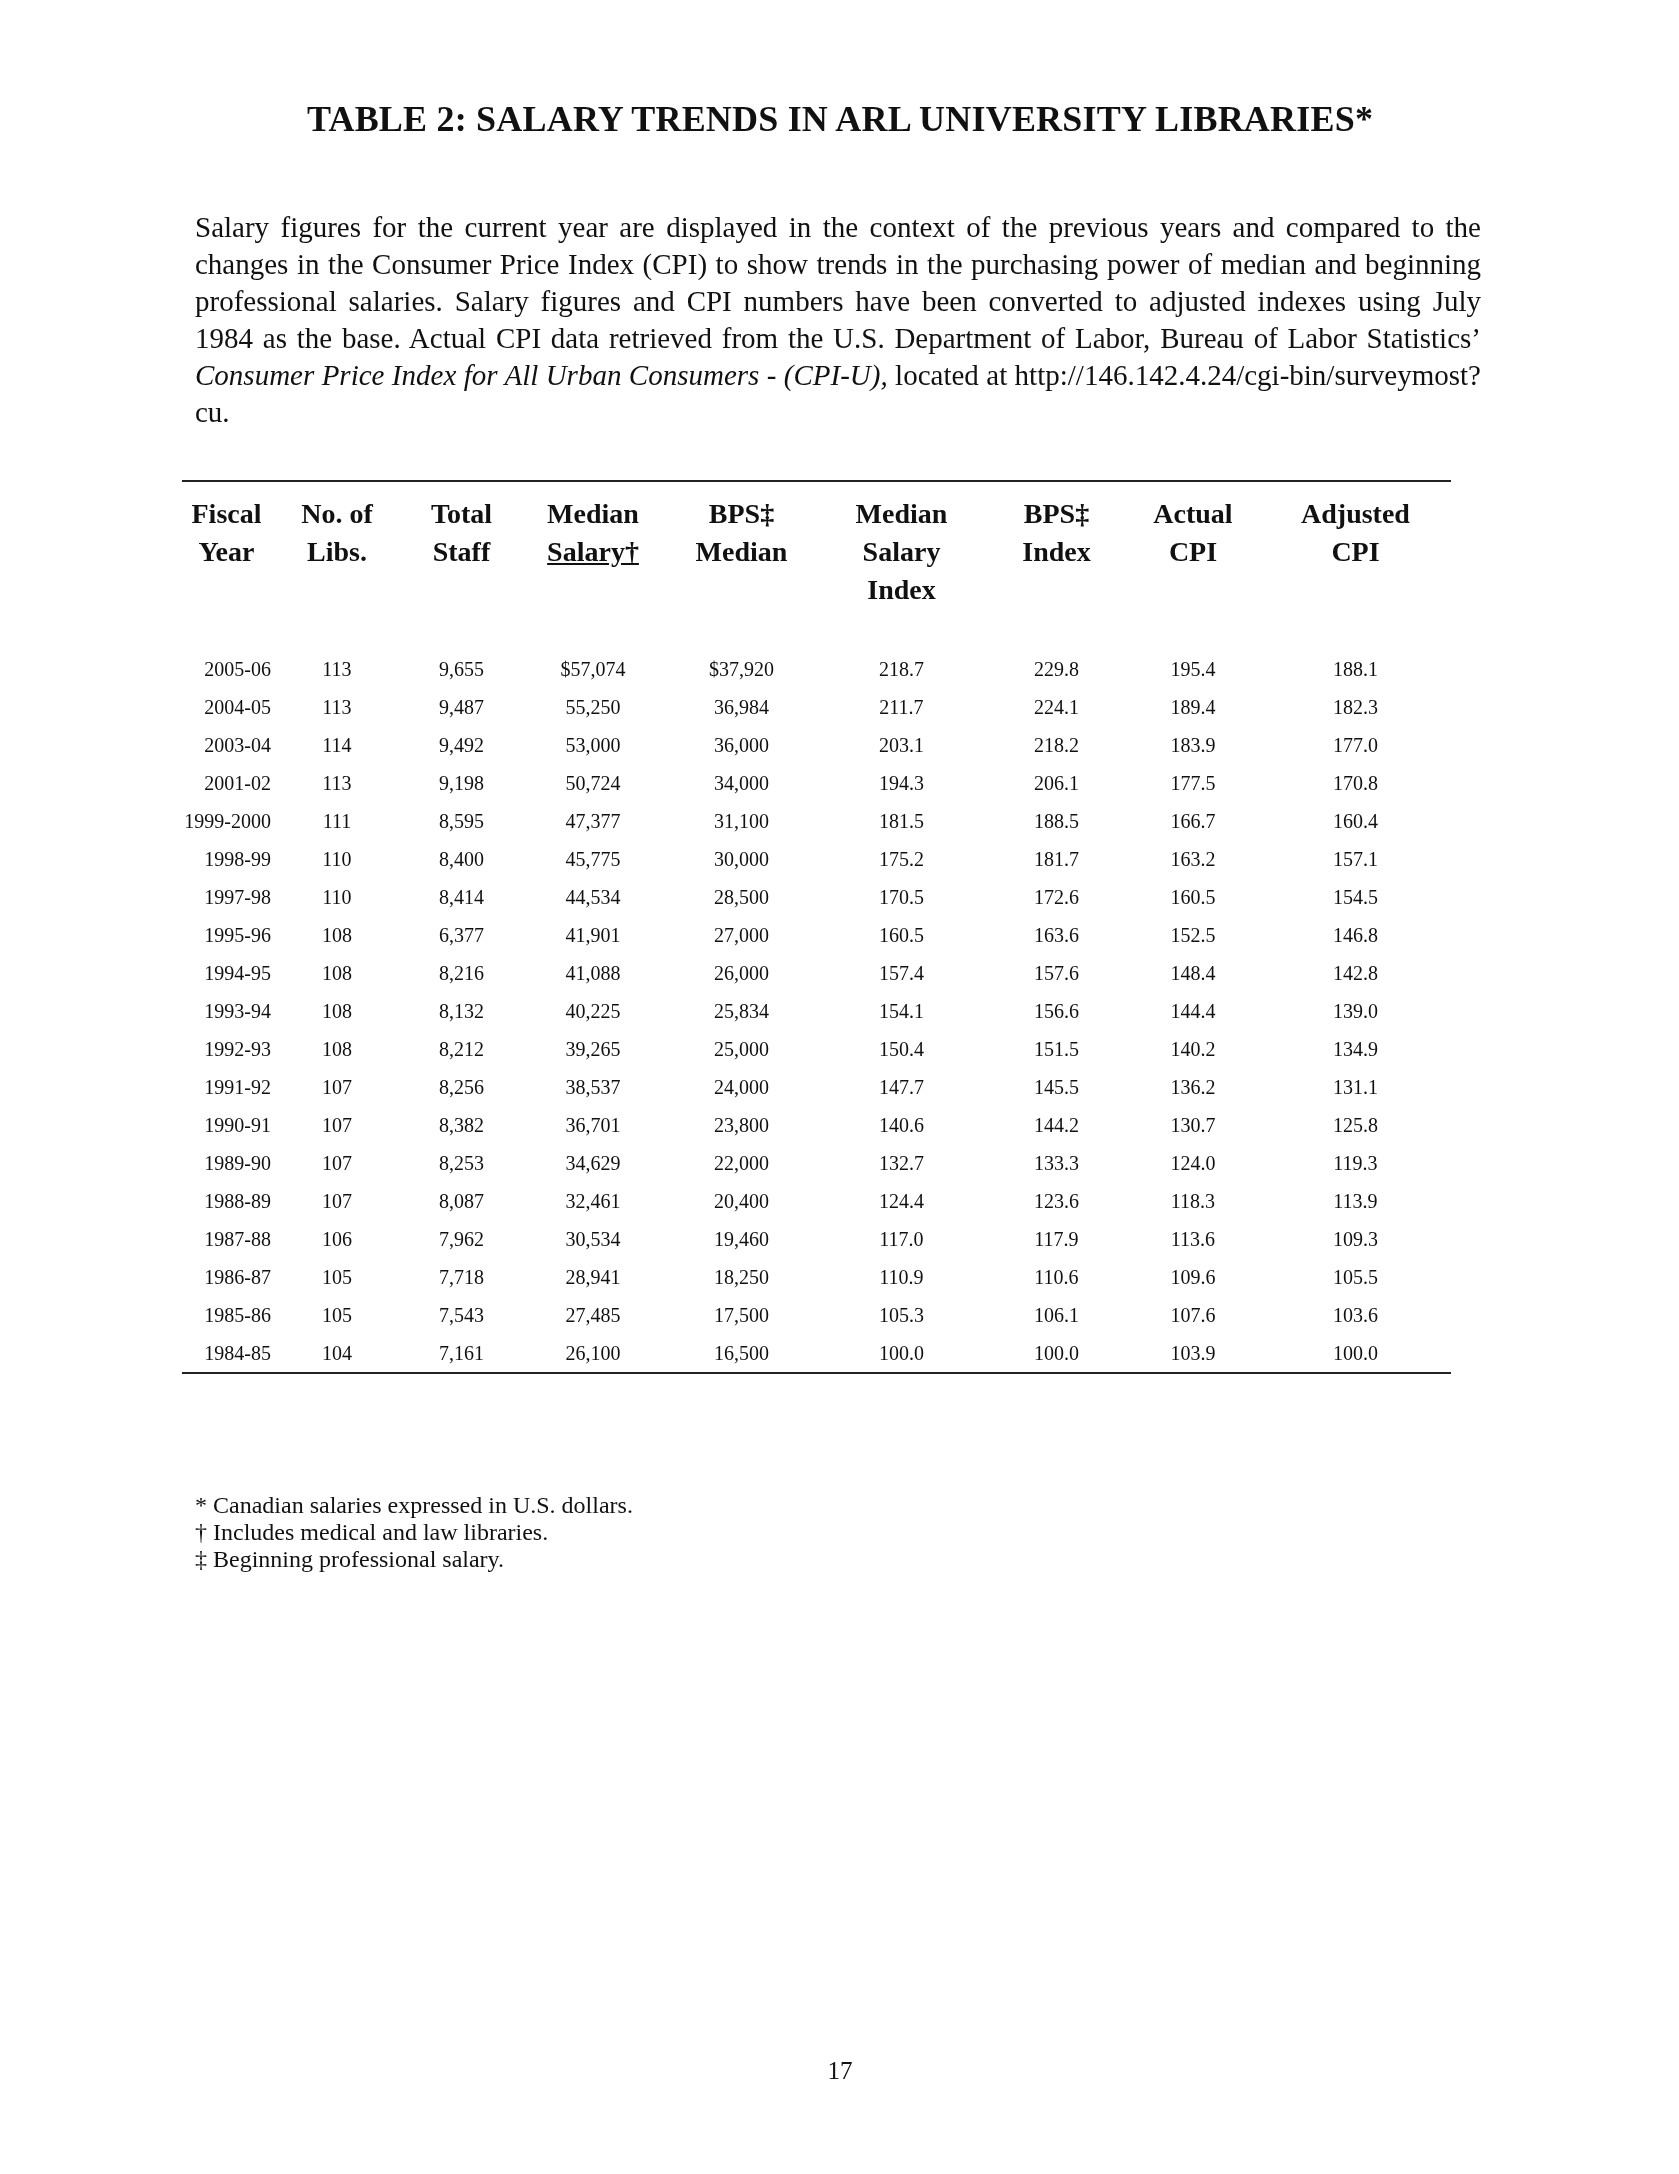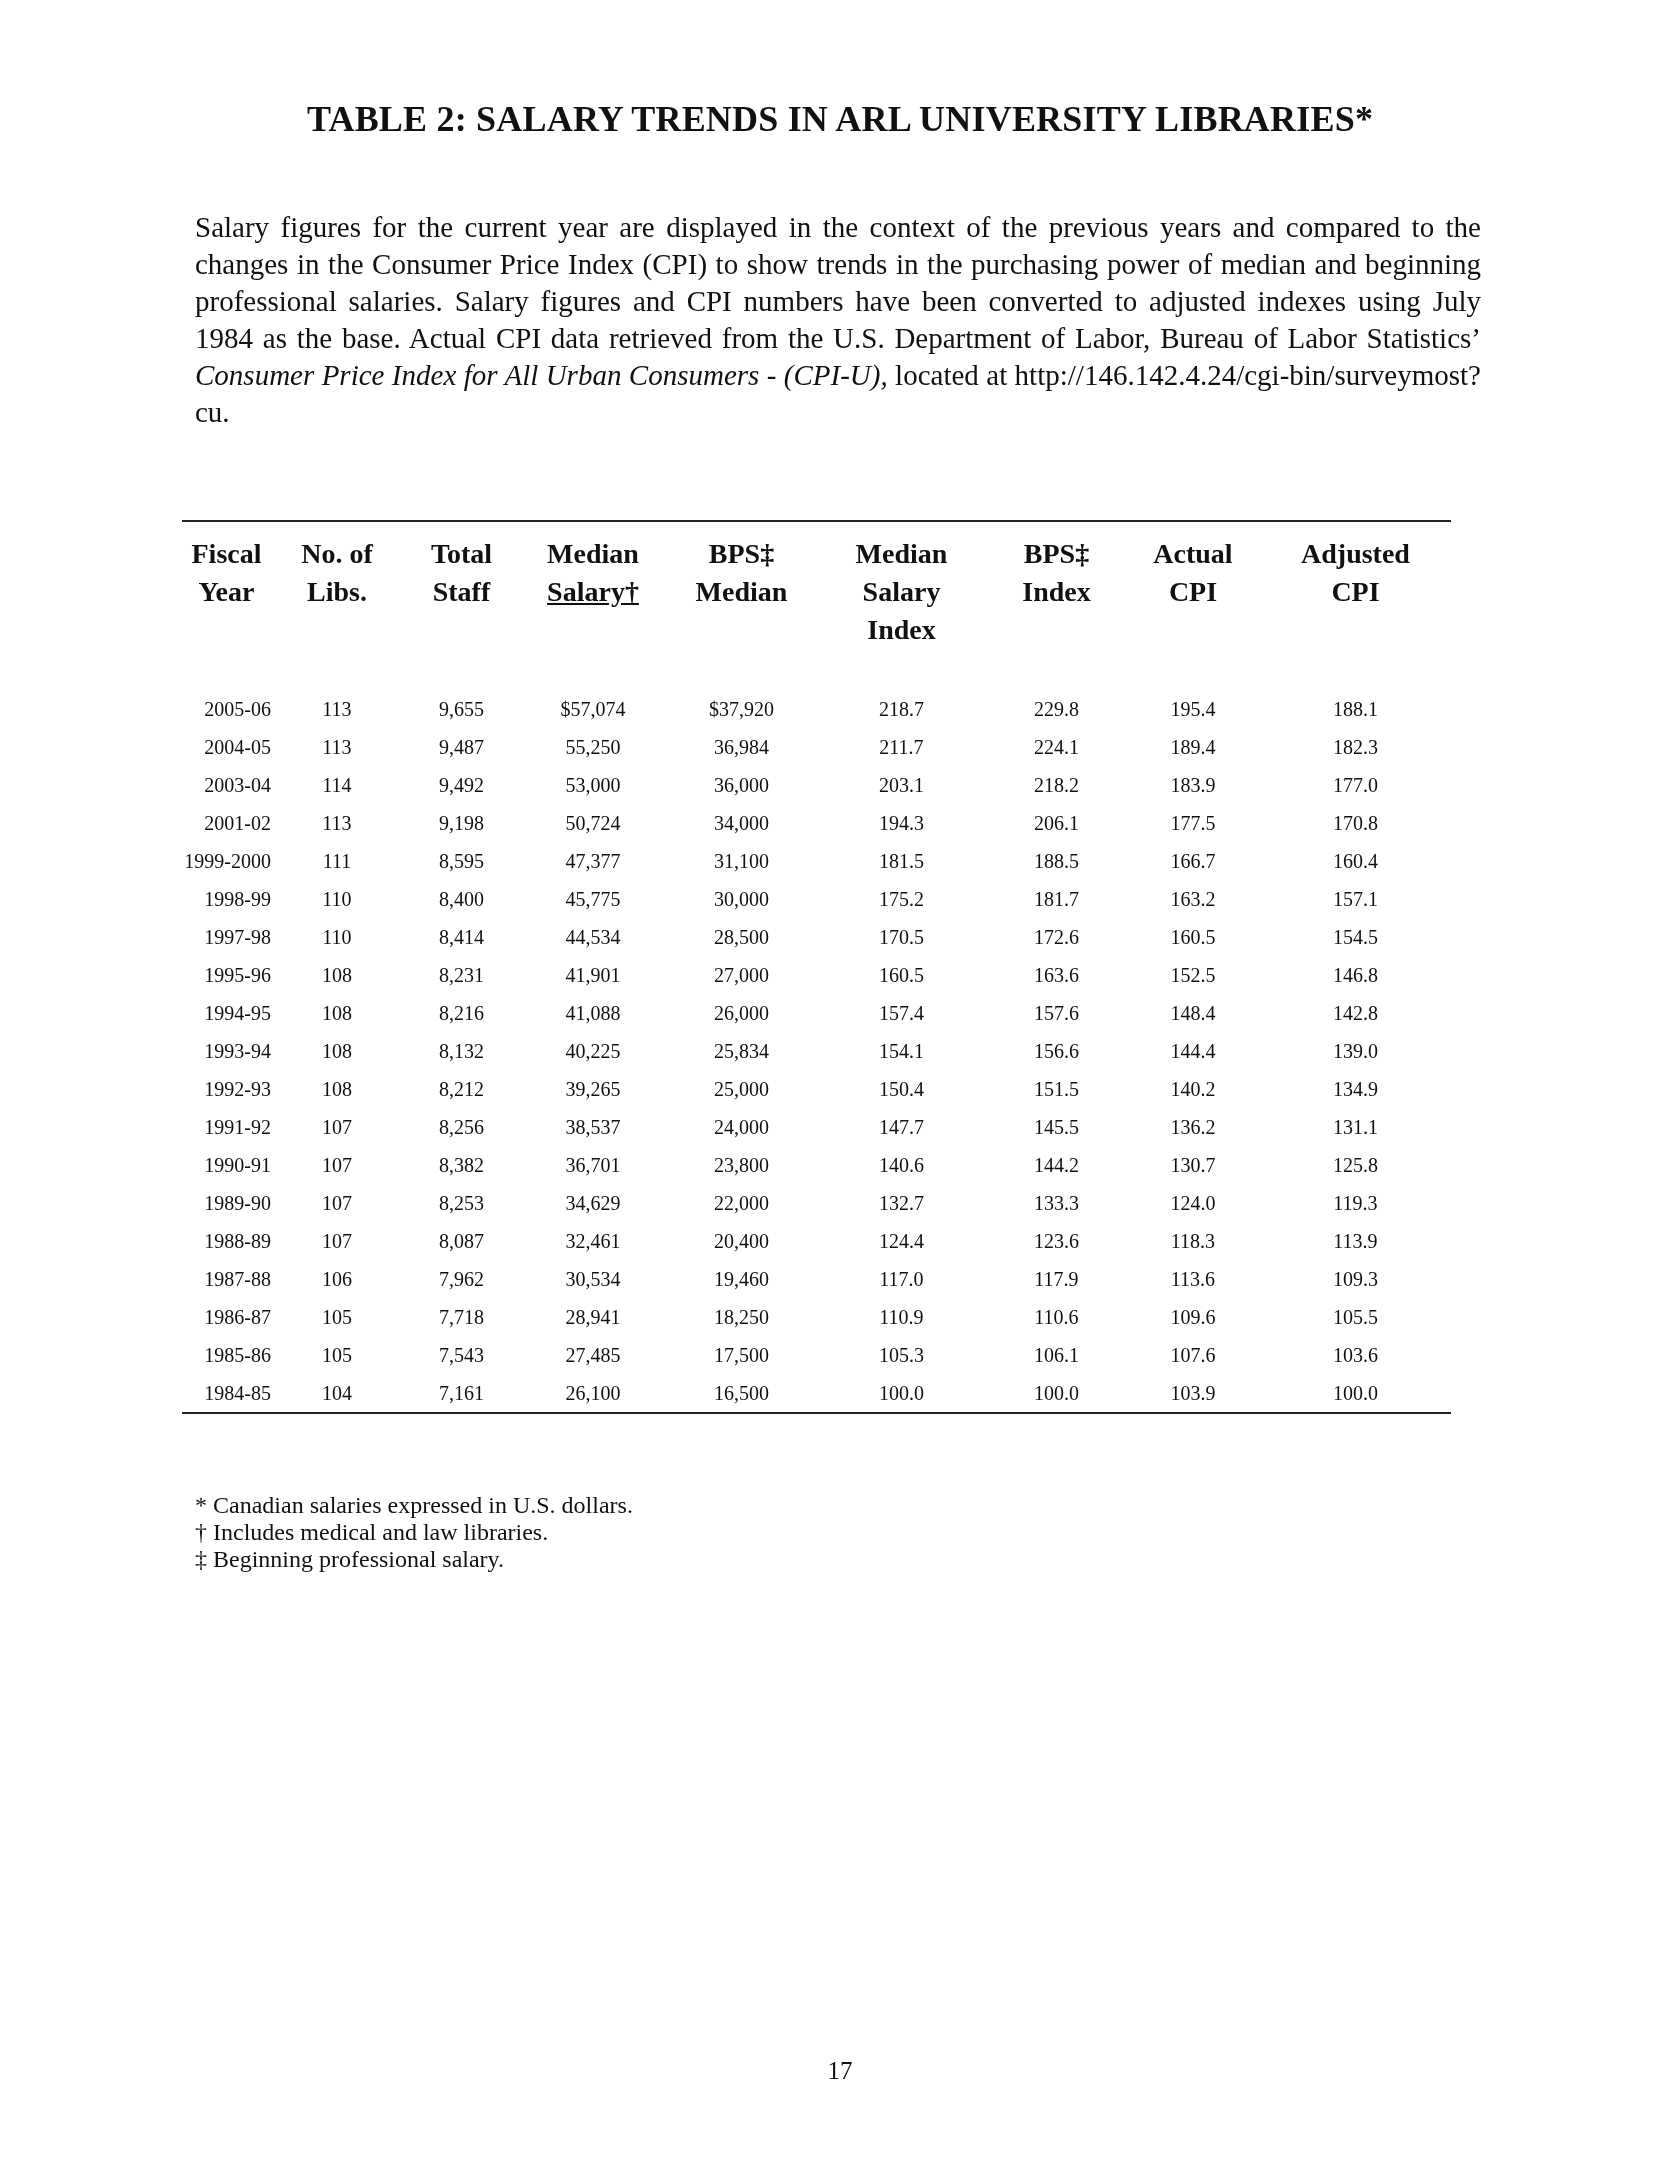--- a/index.html
+++ b/index.html
@@ -9,21 +9,21 @@
   }
   .page-title {
     position: absolute; left: 0; width: 1680px; top: 98px;
     text-align: center; font-weight: bold; font-size: 36px; letter-spacing: 0.2px;
   }
   .intro {
     position: absolute; left: 195px; width: 1286px; top: 209px;
     font-size: 29px; line-height: 37px; text-align: justify;
   }
   .intro i { font-style: italic; }
-  .table-wrap { position: absolute; left: 182px; width: 1269px; top: 520px; }
+  .table-wrap { position: absolute; left: 182px; width: 1269px; top: 480px; }
   .rule { height: 0; border-top: 2.4px solid #222; width: 100%; }
   table { border-collapse: collapse; width: 100%; table-layout: fixed; }
   thead th {
     font-weight: bold; font-size: 28px; line-height: 38px;
     vertical-align: top; padding: 13px 0 0 0; text-align: center; height: 134px;
   }
   tbody td {
     font-size: 20px; line-height: 38px; text-align: center; padding: 0;
   }
   tbody tr:first-child td { padding-top: 21px; }
@@ -180,21 +180,21 @@
           <td>44,534</td>
           <td>28,500</td>
           <td>170.5</td>
           <td>172.6</td>
           <td>160.5</td>
           <td>154.5</td>
         </tr>
         <tr>
           <td class="col-year">1995-96</td>
           <td>108</td>
-          <td>8,231</td>
+          <td>6,377</td>
           <td>41,901</td>
           <td>27,000</td>
           <td>160.5</td>
           <td>163.6</td>
           <td>152.5</td>
           <td>146.8</td>
         </tr>
         <tr>
           <td class="col-year">1994-95</td>
           <td>108</td>

